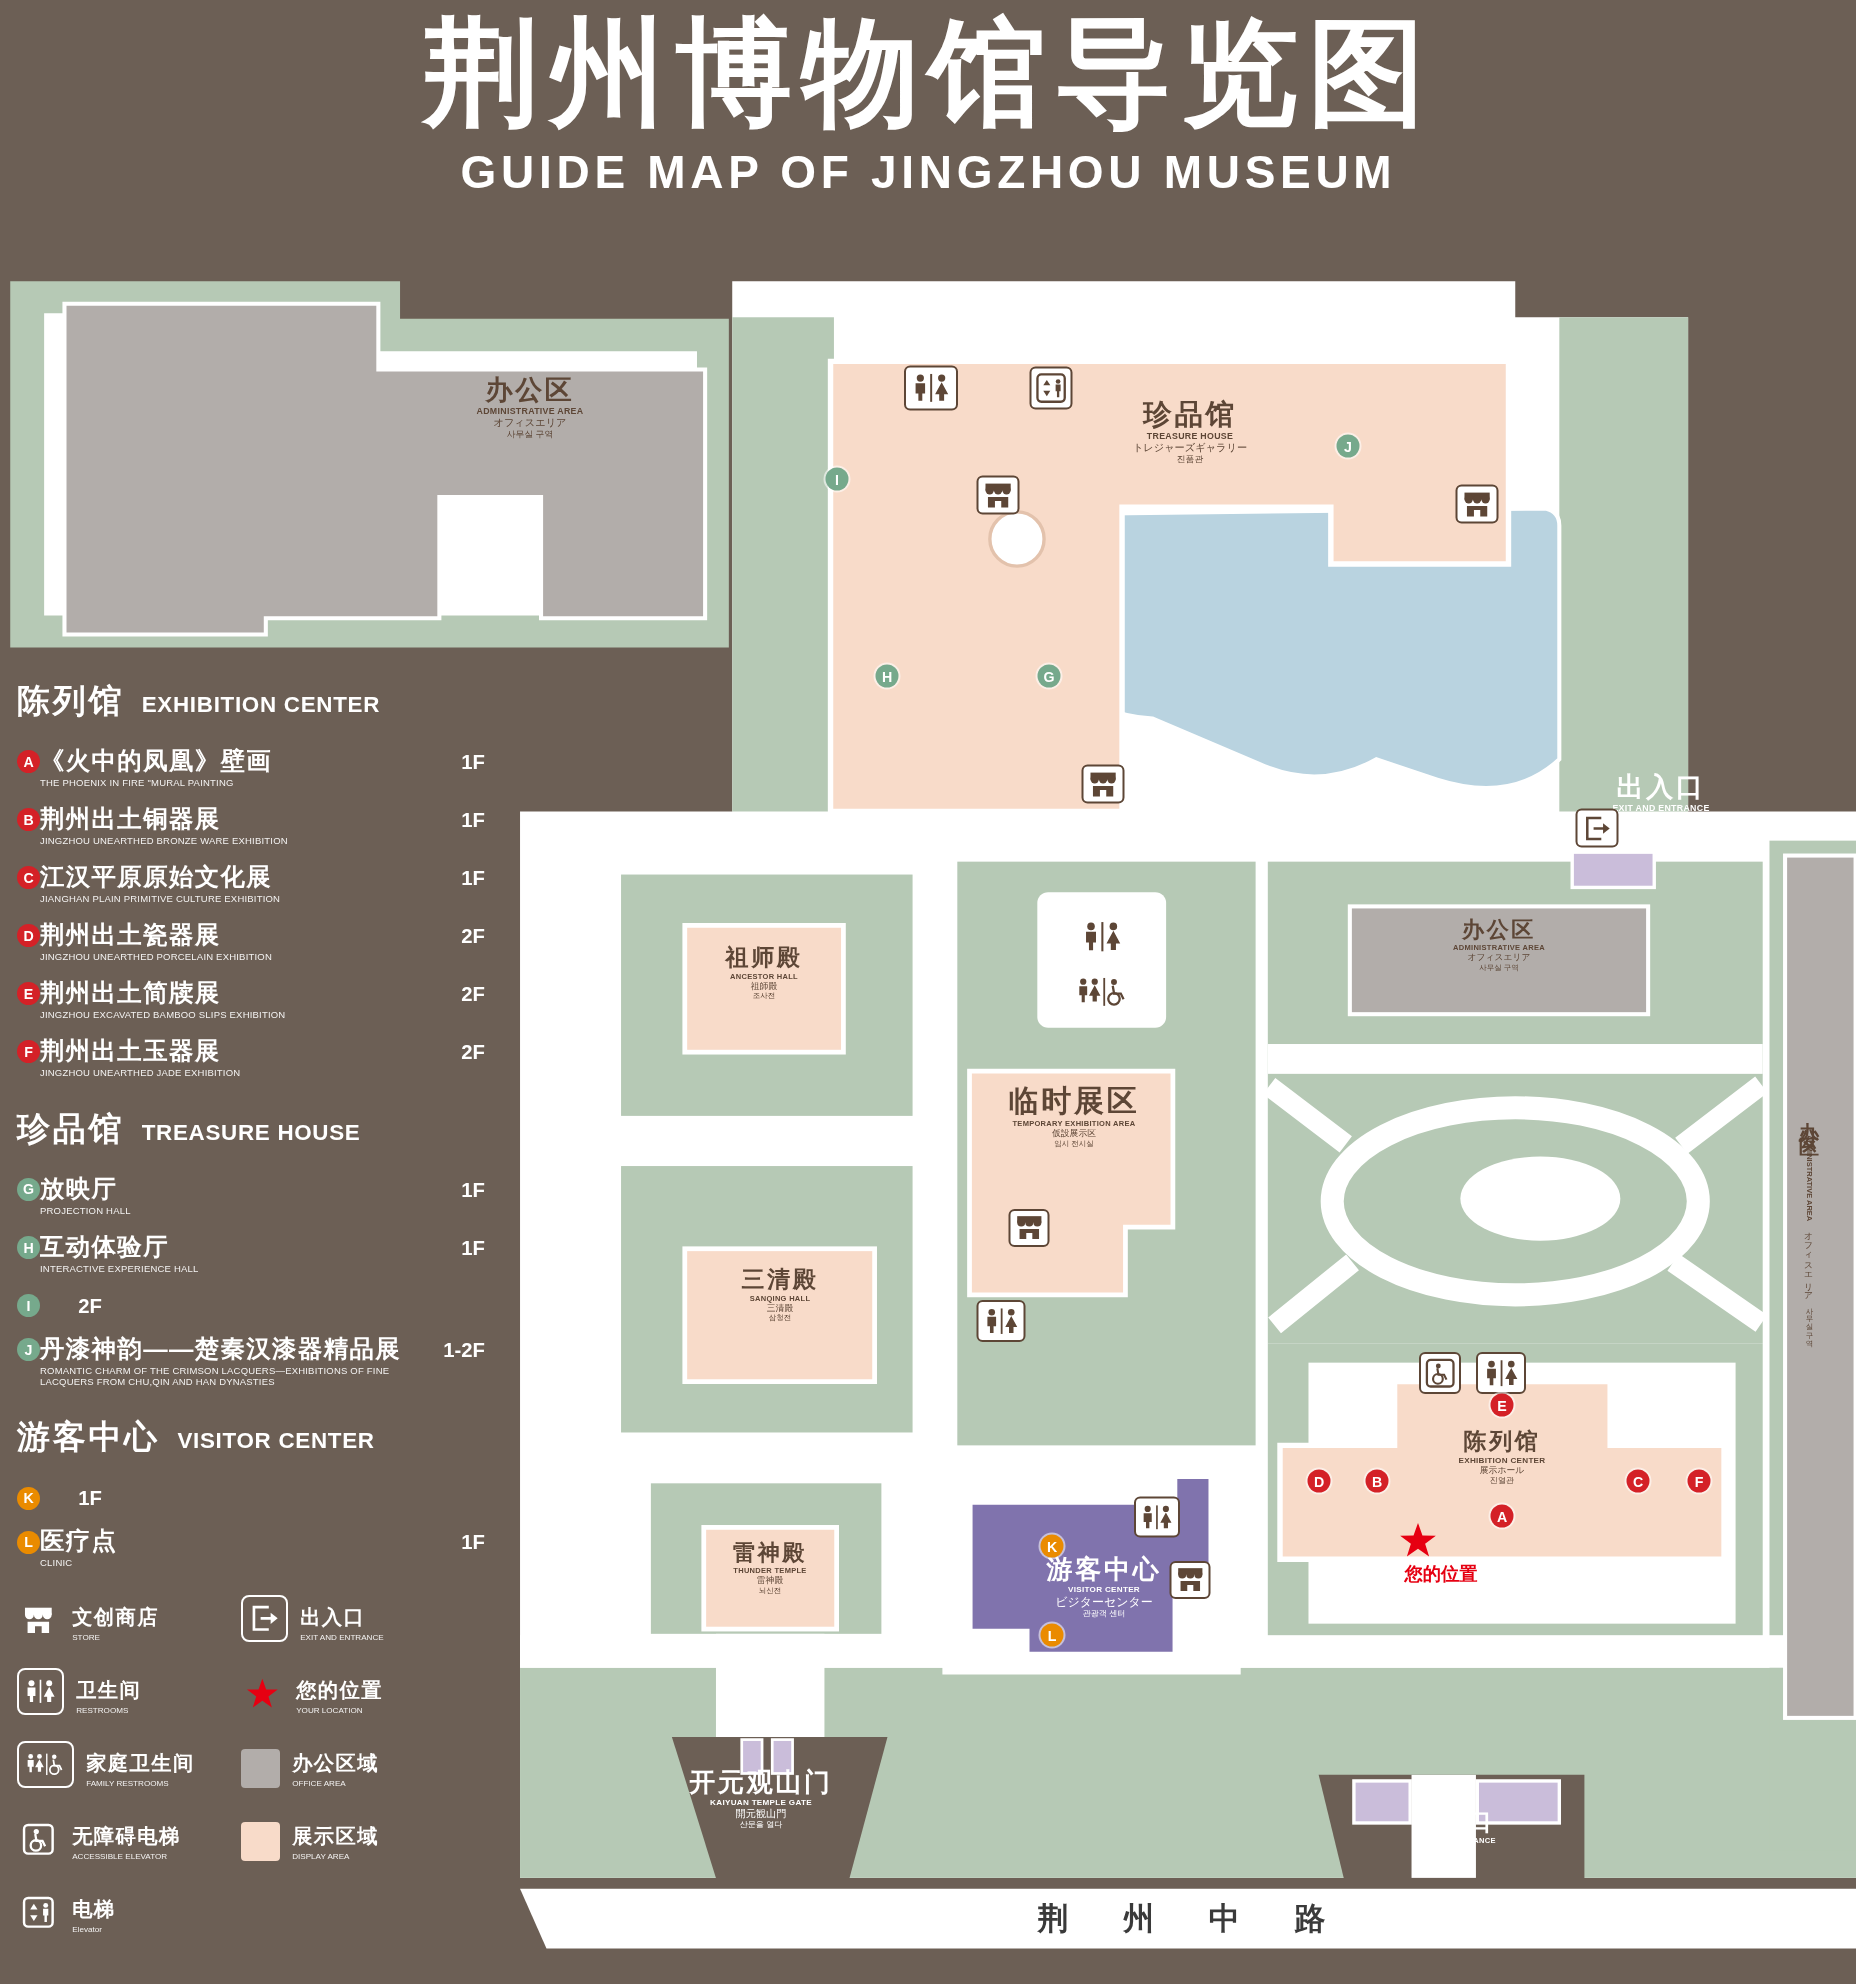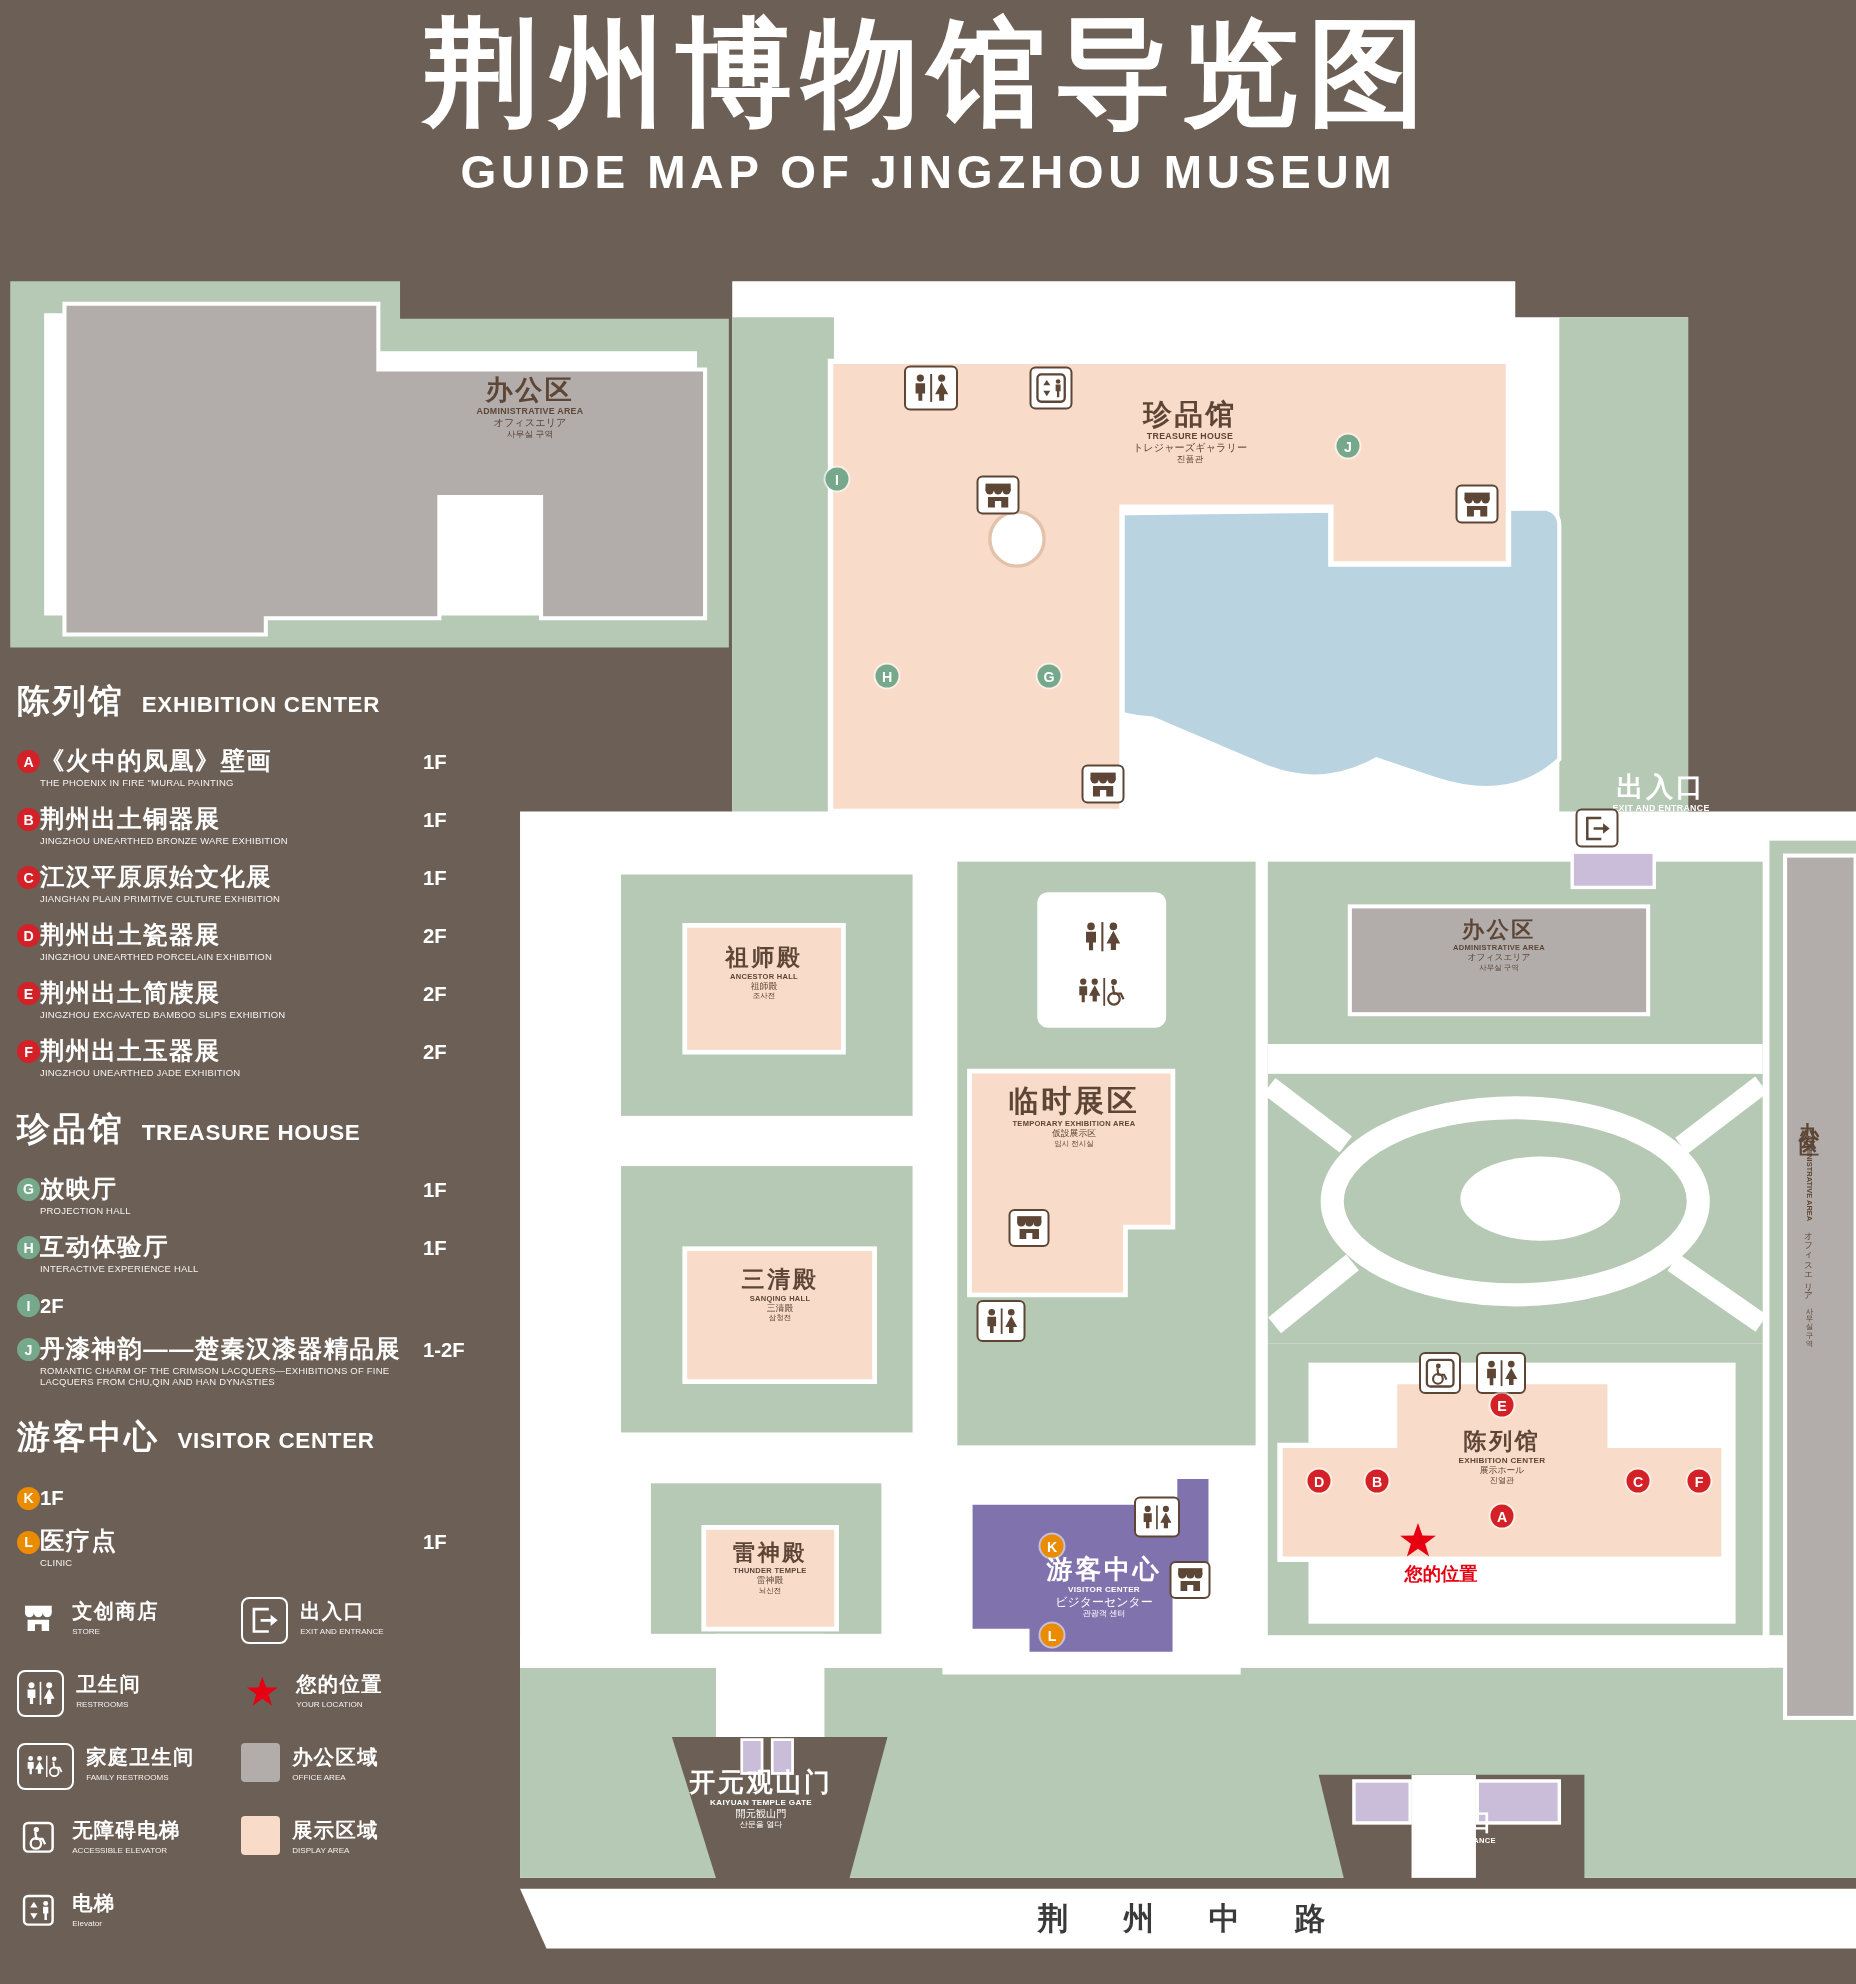--- a/index.html
+++ b/index.html
@@ -49,26 +49,26 @@
   .legend{position:absolute;left:17px;top:679px;width:468px;color:#fff}
   .sec{margin-bottom:28.5px}
   .sec-head{display:flex;align-items:baseline;gap:17.6px;margin-bottom:23px}
   .sec-zh{font-size:33px;font-weight:900;letter-spacing:2.7px}
   .sec-en{font-size:22.4px;font-weight:800;letter-spacing:0.7px}
   .lg-item{display:flex;align-items:flex-start;margin-bottom:17px}
   .lg-item .badge{margin-top:3.4px}
   .lg-text{flex:1;min-width:0}
   .lg-zh{display:block;font-size:24.4px;font-weight:700;line-height:1.12;letter-spacing:1.4px}
   .lg-en{display:block;font-size:9.5px;font-weight:400;opacity:.92;margin-top:2.7px;letter-spacing:0.2px;max-width:366px}
-  .lg-floor{font-size:20.3px;font-weight:700;width:62px;margin-top:4.1px;text-align:left}
+  .lg-floor{font-size:20.3px;font-weight:700;width:62px;margin-top:4.1px;text-align:right}
 
   .sym-wrap{display:flex;margin-top:17.6px}
   .sym-col{width:224px}
   .sym-col.c2{width:244px}
-  .sym-item{display:flex;align-items:flex-start;margin-bottom:28px;height:45px}
+  .sym-item{display:flex;align-items:flex-end;margin-bottom:28px;height:45px}
   .legicon{width:43px;height:43px;border:2.7px solid #fff;border-radius:8.1px;color:#fff;flex:none;
            display:flex;align-items:center;justify-content:center}
   .legicon svg{width:76%;height:76%}
   .legicon.wide{width:53px}
   .legicon.plain{border:none}
   .legicon.star{border:none;color:#e60012}
   .swatch{width:39px;height:39px;border-radius:4.1px;flex:none}
   .swatch.gray{background:#b2adaa}
   .swatch.pink{background:#f8dbc9}
   .sym-text{margin-left:12.2px}

